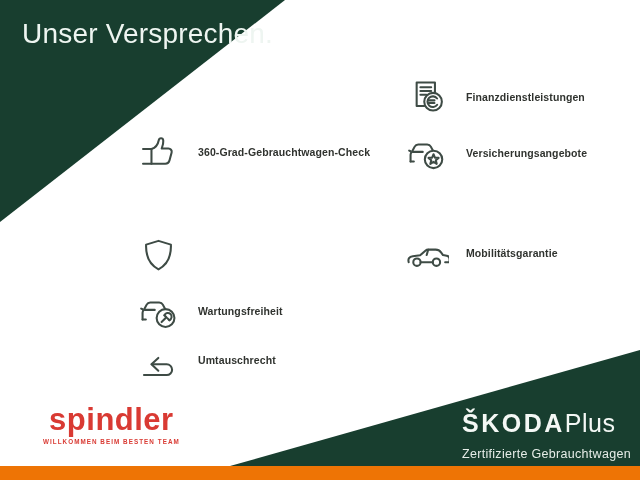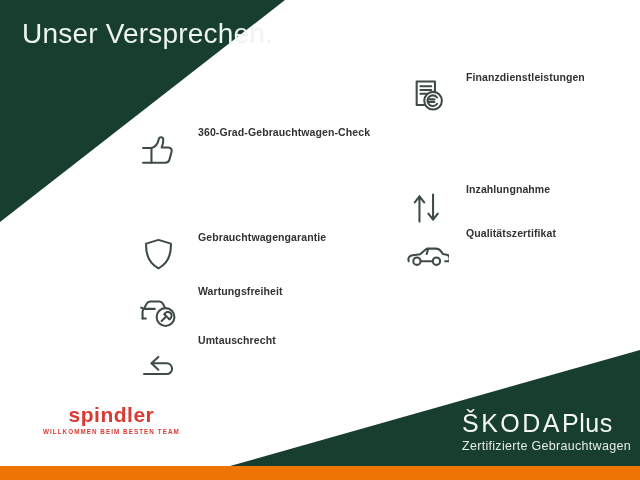--- a/index.html
+++ b/index.html
@@ -11,45 +11,45 @@
   .tri{position:absolute;inset:0;background:#183e2f;}
   .tri-top{clip-path:polygon(0px 0px,285px 0px,0px 222px);}
   .tri-bottom{clip-path:polygon(230px 466px,640px 350px,640px 466px);}
   .orange-bar{position:absolute;left:0;top:466px;width:640px;height:14px;background:#ee7405;}
   
   .heading{
     position:absolute;left:22px;top:16px;color:#eef5f1;
     font-size:28px;line-height:36px;font-weight:400;letter-spacing:.2px;
   }
   
-  .row{position:absolute;height:52px;display:flex;}
+  .row{position:absolute;height:52px;display:flex;align-items:center;}
   .row.lcol{left:135px;}
   .row.rcol{left:403px;}
   .ibox{width:46px;height:50px;display:flex;align-items:center;justify-content:center;flex:none;}
   .ibox svg{width:45px;height:48px;}
   .ic{fill:none;stroke:#3e4b45;stroke-width:2.2;stroke-linecap:round;stroke-linejoin:round;}
   .lab{
     margin-left:17px;font-size:10.5px;font-weight:700;color:#30332f;
     letter-spacing:.1px;white-space:nowrap;
   }
   
   .spindler{position:absolute;left:43px;top:404px;text-align:center;}
   .spindler-word{
-    color:#d93a33;font-size:21px;font-weight:800;line-height:1;
+    color:#d93a33;font-size:31px;font-weight:800;line-height:1;
     letter-spacing:.5px;font-family:"Liberation Sans",sans-serif;
   }
   .spindler-tag{
     color:#d93a33;font-size:6.3px;font-weight:700;letter-spacing:1.05px;margin-top:3px;
   }
   
   .skoda{position:absolute;left:462px;top:411px;color:#f4f8f5;}
   .skoda-brand{font-size:25px;line-height:1;white-space:nowrap;}
-  .skoda-brand .b{font-weight:400;letter-spacing:2.5px;}
+  .skoda-brand .b{font-weight:700;letter-spacing:2.5px;}
   .skoda-brand .p{font-weight:400;letter-spacing:.5px;}
-  .skoda-sub{font-size:12.5px;font-weight:400;color:#e6ede8;letter-spacing:.3px;margin-top:3px;white-space:nowrap;}
+  .skoda-sub{font-size:12.5px;font-weight:400;color:#e6ede8;letter-spacing:.3px;margin-top:11px;white-space:nowrap;}
 </style>
 </head>
 <body>
 
 <div class="canvas">
 
   <div class="tri tri-top"></div>
   <div class="tri tri-bottom"></div>
   <div class="orange-bar"></div>
 
@@ -71,21 +71,20 @@
 
 
   <div class="row lcol" style="top:231px">
     <span class="ibox">
       <svg viewBox="0 0 48 48">
           <g class="ic">
         <path d="M24 6.8l13.2 4c.5 11.3-3.5 21.2-13.2 26.4-9.7-5.2-13.7-15.1-13.2-26.4z"></path>
       </g>
         </svg>
     </span>
-    <span class="lab">Gebrauchtwagengarantie</span>
   </div>
 
   <div class="row lcol" style="top:285px">
     <span class="ibox">
       <svg viewBox="0 0 48 48">
           <g class="ic">
         <path d="M7 33v-7.2c0-1.5.6-2.6 1.6-3.3l2.8-5.3c.8-1.5 2-2.2 3.8-2.2h9.6c1.8 0 3 .7 3.8 2.2l2.2 4.2"></path>
         <path d="M9.5 22.8h10.5M7 33h3.5M5.5 21.5l1.5.6"></path>
         <circle cx="31.5" cy="31.5" r="9.5" fill="#fff"></circle>
         <path d="M27.3 35.8l4.6-4.6"></path>
@@ -117,45 +116,47 @@
         <path d="M17.5 13.5h11.5M17.5 17.5h11.5M17.5 21.5h6.5"></path>
         <circle cx="31" cy="29" r="9.4" fill="#fff"></circle>
         <path d="M35.3 25.6a5.7 5.7 0 1 0 .1 6.7"></path>
         <path d="M26.3 27.6h6.2M26.3 30.4h6.2"></path>
       </g>
         </svg>
     </span>
     <span class="lab">Finanzdienstleistungen</span>
   </div>
 
-
-  <div class="row rcol" style="top:183px">
+  <div class="row rcol" style="top:127px">
     <span class="ibox">
       <svg viewBox="0 0 48 48">
           <g class="ic">
-        <path d="M16.5 38.5v-27M16.5 11.5l-5 6.6M16.5 11.5l5 6.6"></path>
-        <path d="M31 9.5v27M31 36.5l-5-6.6M31 36.5l5-6.6"></path>
+        <path d="M7 33v-7.2c0-1.5.6-2.6 1.6-3.3l2.8-5.3c.8-1.5 2-2.2 3.8-2.2h9.6c1.8 0 3 .7 3.8 2.2l2.2 4.2"></path>
+        <path d="M9.5 22.8h10.5M7 33h3.5M5.5 21.5l1.5.6"></path>
+        <circle cx="31.5" cy="30.8" r="9.3" fill="#fff"></circle>
+        <path d="M31.5 25.3l1.5 3.7 3.9.2-3 2.6 1 3.8-3.4-2.2-3.4 2.2 1-3.8-3-2.6 3.9-.2z"></path>
       </g>
         </svg>
     </span>
-    <span class="lab">Inzahlungnahme</span>
+    <span class="lab">Versicherungsangebote</span>
   </div>
+
 
   <div class="row rcol" style="top:227px">
     <span class="ibox">
       <svg viewBox="0 0 48 48">
           <g class="ic">
         <path d="M5 33.8c-1-3.6.6-5.8 4.4-6.3l7.8-1 5.6-4.9c.9-.8 1.9-1.2 3.1-1.2h7.9c2.4 0 4.3 1 5.7 2.9l2.1 2.9 3.9.7c2 .4 3.1 1.6 3.1 3.6v3.3h-4.7"></path>
         <circle cx="13.8" cy="33.8" r="3.9"></circle>
         <circle cx="34.6" cy="33.8" r="3.9"></circle>
         <path d="M17.7 33.8h13M25.8 20.6l-1.6 5.6"></path>
       </g>
         </svg>
     </span>
-    <span class="lab">Qualitätszertifikat</span>
+    <span class="lab">Mobilitätsgarantie</span>
   </div>
 
 
   <div class="spindler">
     <div class="spindler-word">spindler</div>
     <div class="spindler-tag">WILLKOMMEN BEIM BESTEN TEAM</div>
   </div>
 
   <div class="skoda">
     <div class="skoda-brand">

